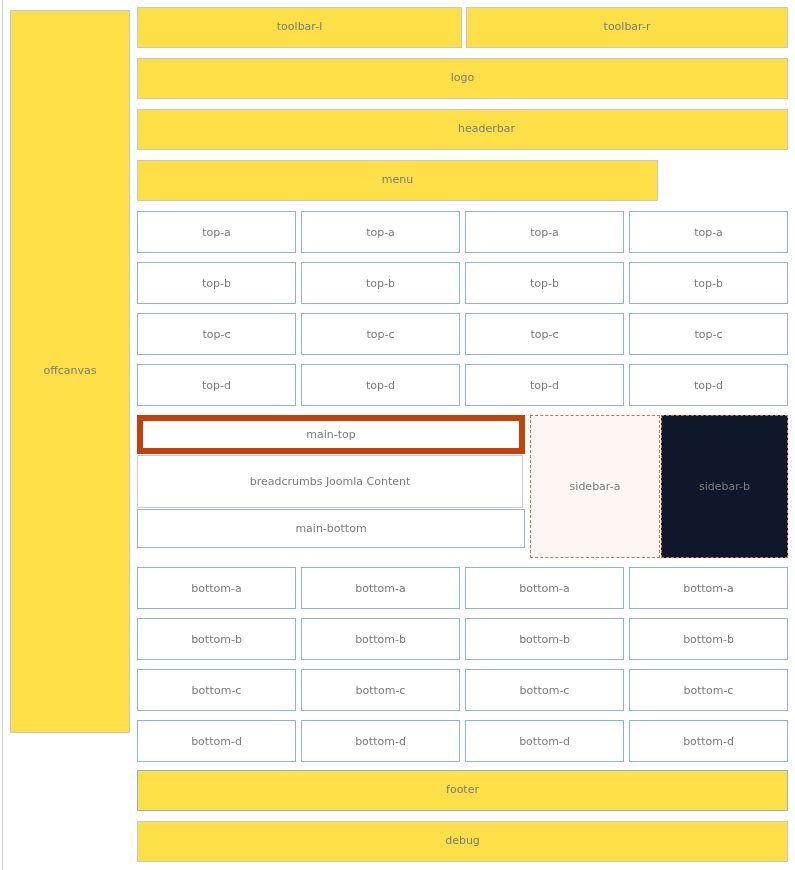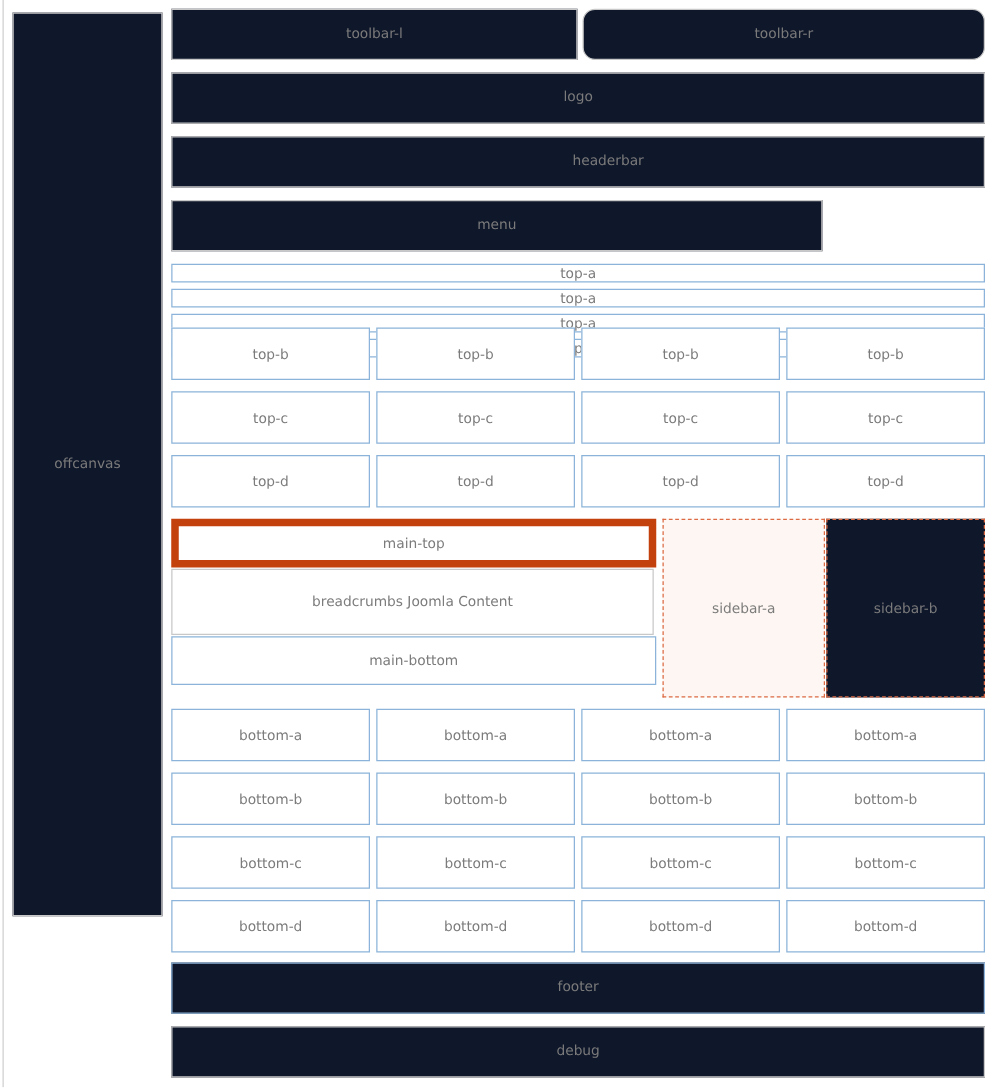--- a/index.html
+++ b/index.html
@@ -34,21 +34,21 @@
 
   
   .blk {
     position: absolute;
     box-sizing: border-box;
     display: flex;
     align-items: center;
     justify-content: center;
     text-align: center;
     line-height: 1.35;
-    background: #0f172a;
+    background: #fde047;
     border: 1px solid #c8c8c8;
   }
   .blk.blue  { border: 1px solid #8cb3d9; }
   .blk.grey  { border: 1px solid #c8c8c8; }
   .blk .lbl {
     display: block;
     white-space: pre-line;
   }
 
   
@@ -86,37 +86,37 @@
 
   <div class="page-edge"></div>
 
   <div class="blk grey" style="left:10px; top:10px; width:120px; height:723px;">
     <span class="lbl">offcanvas</span>
   </div>
 
   <div class="blk grey" style="left:137px; top:7px; width:325px; height:41px;">
     <span class="lbl">toolbar-l</span>
   </div>
-  <div class="blk grey" style="left:466px; top:7px; width:322px; height:41px;border-radius:10px;">
+  <div class="blk grey" style="left:466px; top:7px; width:322px; height:41px;">
     <span class="lbl">toolbar-r</span>
   </div>
 
   <div class="blk grey" style="left:137px; top:58px; width:651px; height:41px;">
     <span class="lbl">logo</span>
   </div>
 
   <div class="blk grey" style="left:137px; top:109px; width:651px; height:41px;padding-left:48px;">
     <span class="lbl">headerbar</span>
   </div>
 
   <div class="blk grey" style="left:137px; top:160px; width:521px; height:41px;">
     <span class="lbl">menu</span>
   </div>
 
-  <div class="row4" style="top:211px;flex-direction:column;">
+  <div class="row4" style="top:211px;">
     <div class="cell">
         <span class="lbl">top-a</span>
       </div>
     <div class="cell">
         <span class="lbl">top-a</span>
       </div>
     <div class="cell">
         <span class="lbl">top-a</span>
       </div>
     <div class="cell">

